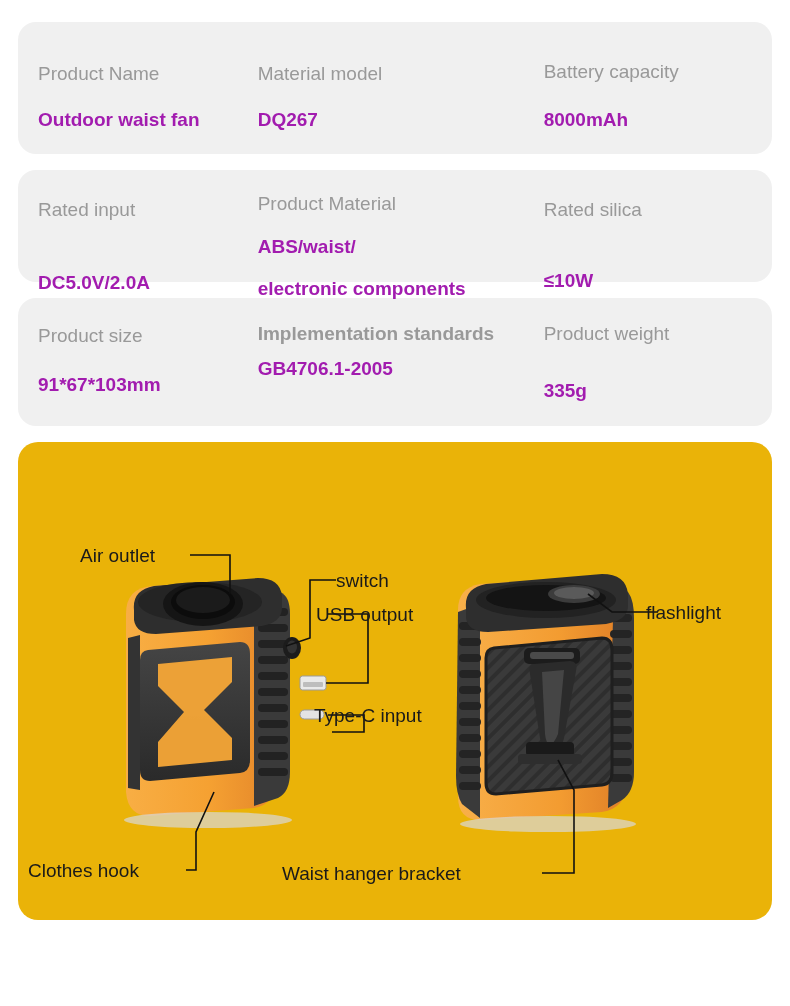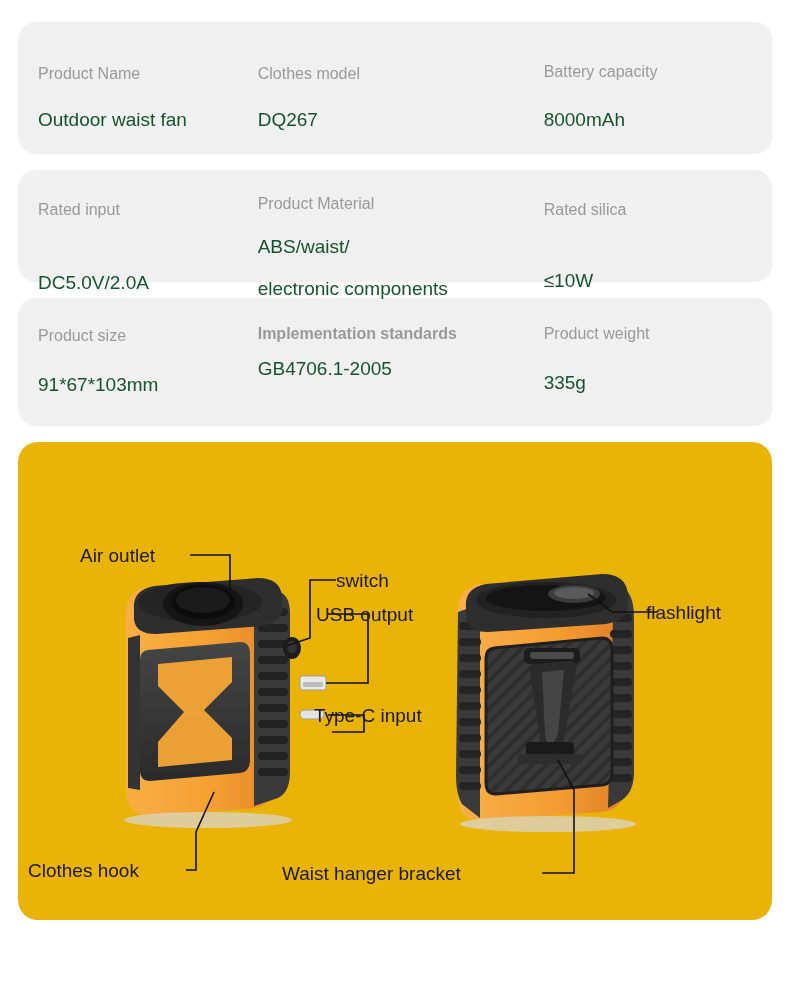--- a/index.html
+++ b/index.html
@@ -44,30 +44,30 @@
   .card-2 .col-0 { width: 232px; }
   .card-2 .col-1 { width: 302px; }
   .card-2 .col-2 { width: 220px; }
 
   .card-3 .col-0 { width: 232px; }
   .card-3 .col-1 { width: 302px; }
   .card-3 .col-2 { width: 220px; }
 
   .spec-label {
     color: #999999;
-    font-size: 16px;
+    font-size: 19px;
     line-height: 28px;
     font-weight: 400;
     white-space: nowrap;
   }
   .spec-value {
-    color: #14532d;
+    color: #a21caf;
     font-size: 19px;
     line-height: 26px;
-    font-weight: normal;
+    font-weight: bold;
     white-space: nowrap;
   }
 
   
   .card-1 .col-0 .spec-label { margin-top: 20px; }
   .card-1 .col-1 .spec-label { margin-top: 20px; }
   .card-1 .col-2 .spec-label { margin-top: 18px; }
   .card-1 .col-0 .spec-value { margin-top: 19px; }
   .card-1 .col-1 .spec-value { margin-top: 19px; }
   .card-1 .col-2 .spec-value { margin-top: 21px; }
@@ -77,21 +77,21 @@
   .card-2 .col-2 .spec-label { margin-top: 8px; }
   .card-2 .col-0 .spec-value { margin-top: 46px; }
   .card-2 .col-1 .spec-value { margin-top: 16px; }
   .card-2 .col-2 .spec-value { margin-top: 44px; }
 
   .card-3 .col-0 .spec-label { margin-top: 10px; }
   .card-3 .col-1 .spec-label { margin-top: 8px; font-weight: bold; }
   .card-3 .col-2 .spec-label { margin-top: 8px; }
   .card-3 .col-0 .spec-value { margin-top: 22px; }
   .card-3 .col-1 .spec-value { margin-top: 8px; }
-  .card-3 .col-2 .spec-value { margin-top: 22px; }
+  .card-3 .col-2 .spec-value { margin-top: 30px; }
 
   .diagram-card {
     background: #eab308;
     border-radius: 20px;
     height: 478px;
     position: relative;
     overflow: hidden;
   }
   .diagram-svg {
     display: block;
@@ -108,21 +108,21 @@
 <body>
 
 <div class="page">
 
   <div class="spec-card card-1">
     <div class="spec-col col-0">
       <div class="spec-label">Product Name</div>
       <div class="spec-value">Outdoor waist fan</div>
     </div>
     <div class="spec-col col-1">
-      <div class="spec-label">Clothes model</div>
+      <div class="spec-label">Material model</div>
       <div class="spec-value">DQ267</div>
     </div>
     <div class="spec-col col-2">
       <div class="spec-label">Battery capacity</div>
       <div class="spec-value">8000mAh</div>
     </div>
   </div>
 
   <div class="spec-card card-2">
     <div class="spec-col col-0">

